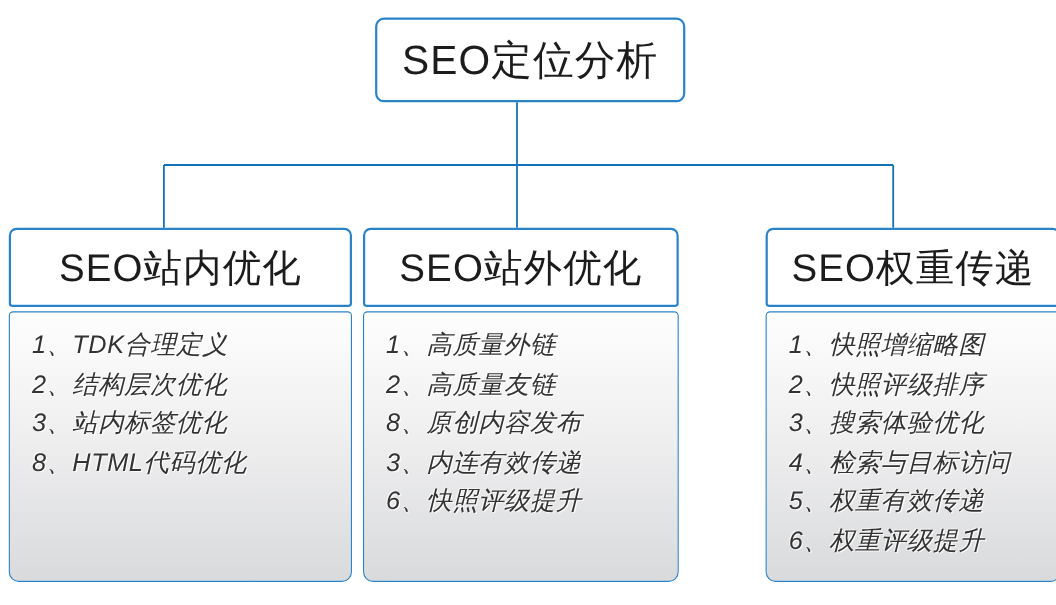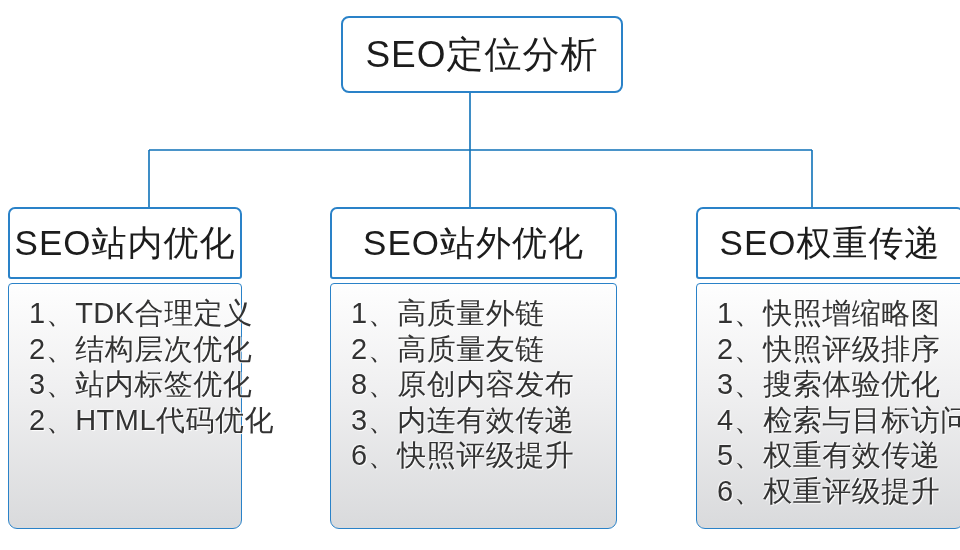--- a/index.html
+++ b/index.html
@@ -9,39 +9,40 @@
   }
   .connectors{position:absolute;left:0;top:0;pointer-events:none;}
   .node{
     position:absolute;box-sizing:border-box;background:#ffffff;
     border:2px solid #2a82c8;border-radius:8px;
     display:flex;align-items:center;justify-content:center;
     color:#1c1c1c;font-size:35px;letter-spacing:1px;white-space:nowrap;
   }
   .root-node{left:329px;top:16px;width:282px;height:77px;font-size:37px;margin-left:12px;}
   .column{position:absolute;top:207px;}
-  .col-1{left:8px;width:234px;}
+  .col-1{left:8px;width:312px;}
   .col-2{left:330px;width:287px;}
   .col-3{left:696px;width:268px;}
   .col-head{
     position:relative;box-sizing:border-box;width:100%;height:72px;
     background:#ffffff;border:2px solid #2a82c8;border-radius:7px 7px 3px 3px;
     display:flex;align-items:center;justify-content:center;
     color:#1c1c1c;font-size:35px;letter-spacing:1px;white-space:nowrap;
   }
   .col-list{
     position:relative;box-sizing:border-box;width:100%;height:246px;margin-top:4px;
     border:1.5px solid #2a82c8;border-radius:4px 4px 9px 9px;
     background:linear-gradient(180deg,#fefefe 0%,#efeff0 45%,#d9dadc 100%);
     padding:12px 0 0 20px;
   }
   .list-item{
-    height:35.5px;line-height:35.5px;font-size:29px;color:#333333;
+    height:35.5px;line-height:35.5px;font-size:23px;color:#333333;
     white-space:nowrap;letter-spacing:0.5px;
     text-shadow:1px 1px 1px #ffffff,-1px -1px 1px rgba(255,255,255,0.7);
+    font-style:italic;
   }
 </style>
 </head>
 <body>
 
 <div class="canvas">
 
   <svg class="connectors" width="960" height="550" viewBox="0 0 960 550">
     <path d="M470 93 L470 150 M149 150 L812 150 M149 150 L149 207 M470 150 L470 207 M812 150 L812 207" stroke="#0f72b8" stroke-width="1.6" fill="none"></path>
   </svg>
@@ -51,21 +52,21 @@
   </div>
 
   <div class="column col-1">
     <div class="col-head">
       <span>SEO站内优化</span>
     </div>
     <div class="col-list">
       <div class="list-item">1、TDK合理定义</div>
       <div class="list-item">2、结构层次优化</div>
       <div class="list-item">3、站内标签优化</div>
-      <div class="list-item">2、HTML代码优化</div>
+      <div class="list-item">8、HTML代码优化</div>
     </div>
   </div>
 
   <div class="column col-2">
     <div class="col-head">
       <span>SEO站外优化</span>
     </div>
     <div class="col-list">
       <div class="list-item">1、高质量外链</div>
       <div class="list-item">2、高质量友链</div>

